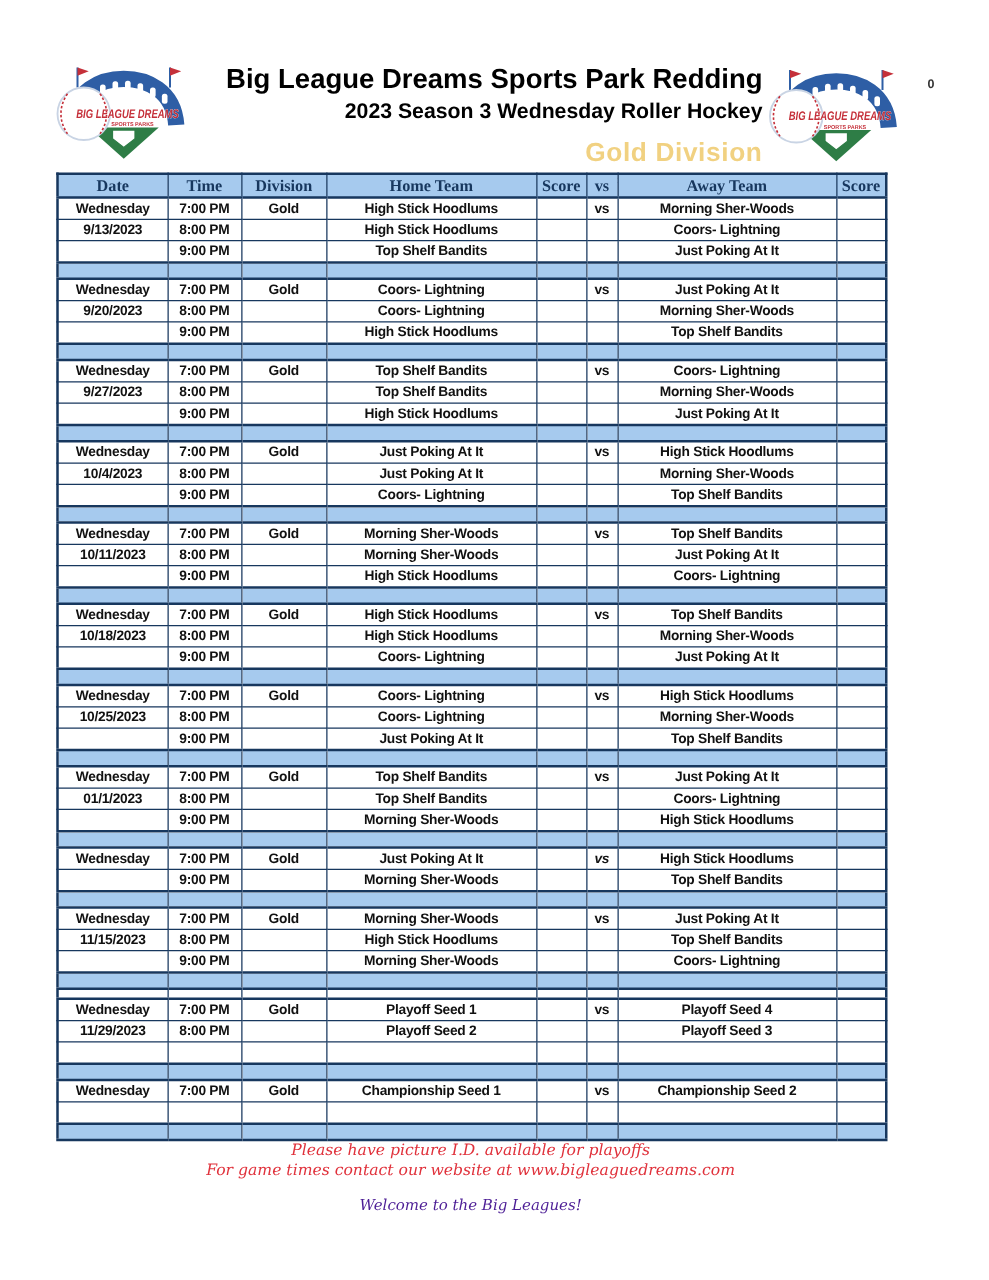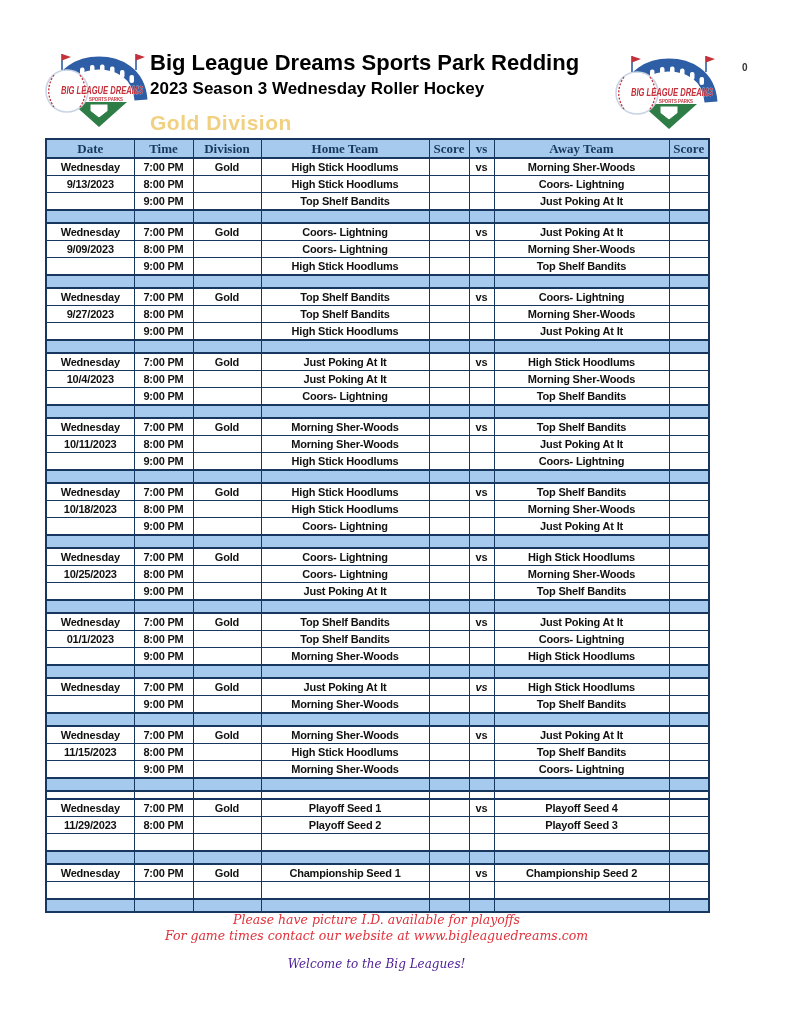--- a/index.html
+++ b/index.html
@@ -6,21 +6,21 @@
   body{width:791px;height:1024px;position:relative;font-family:"Liberation Sans",sans-serif;overflow:hidden;}
 
   .page{position:absolute;inset:0;background:#fff;}
 
   
   .logo{position:absolute;width:110px;height:88px;}
   .logo-left{left:44px;top:46px;}
   .logo-right{left:614px;top:48px;}
   .page-number{position:absolute;left:742px;top:62px;font-size:10px;font-weight:bold;color:#333;}
 
-  .header-text{position:absolute;left:150px;top:50px;width:460px;text-align:left;}
+  .header-text{position:absolute;left:150px;top:50px;width:460px;text-align:right;}
   .title{font-size:22px;font-weight:bold;color:#000;margin:0;line-height:26px;}
   .subtitle{font-size:17px;font-weight:bold;color:#000;margin:2px 0 12px;line-height:21px;}
   .division{font-size:21px;font-weight:bold;color:#F1D181;margin-top:3px;line-height:24px;letter-spacing:.5px;}
   .bench-note{font-family:Liberation Serif, serif;font-style:italic;font-size:9px;color:#1F3050;margin-top:3px;}
 
   
   table.sched{position:absolute;left:45px;top:138px;width:663px;border-collapse:collapse;table-layout:fixed;border:2px solid #17375E;}
   table.sched th{background:#A6CAEE;font-family:"Liberation Serif",serif;font-weight:bold;font-size:13px;color:#17375E;border:1px solid #17375E;border-bottom:2px solid #17375E;height:17px;padding:0;line-height:17px;}
   table.sched td{border:1px solid #17375E;height:16px;padding:0;text-align:center;vertical-align:middle;font-weight:bold;font-size:11px;color:#111;letter-spacing:-.2px;white-space:nowrap;overflow:hidden;line-height:16px;}
   tr.block-top td{border-top:2px solid #17375E;}
@@ -165,21 +165,21 @@
           <td>Wednesday</td>
           <td>7:00 PM</td>
           <td>Gold</td>
           <td>Coors- Lightning</td>
           <td></td>
           <td class="vs-cell">vs</td>
           <td>Just Poking At It</td>
           <td></td>
         </tr>
         <tr class="game">
-          <td>9/09/2023</td>
+          <td>9/20/2023</td>
           <td>8:00 PM</td>
           <td></td>
           <td>Coors- Lightning</td>
           <td></td>
           <td class="vs-cell"></td>
           <td>Morning Sher-Woods</td>
           <td></td>
         </tr>
         <tr class="game">
           <td></td>

